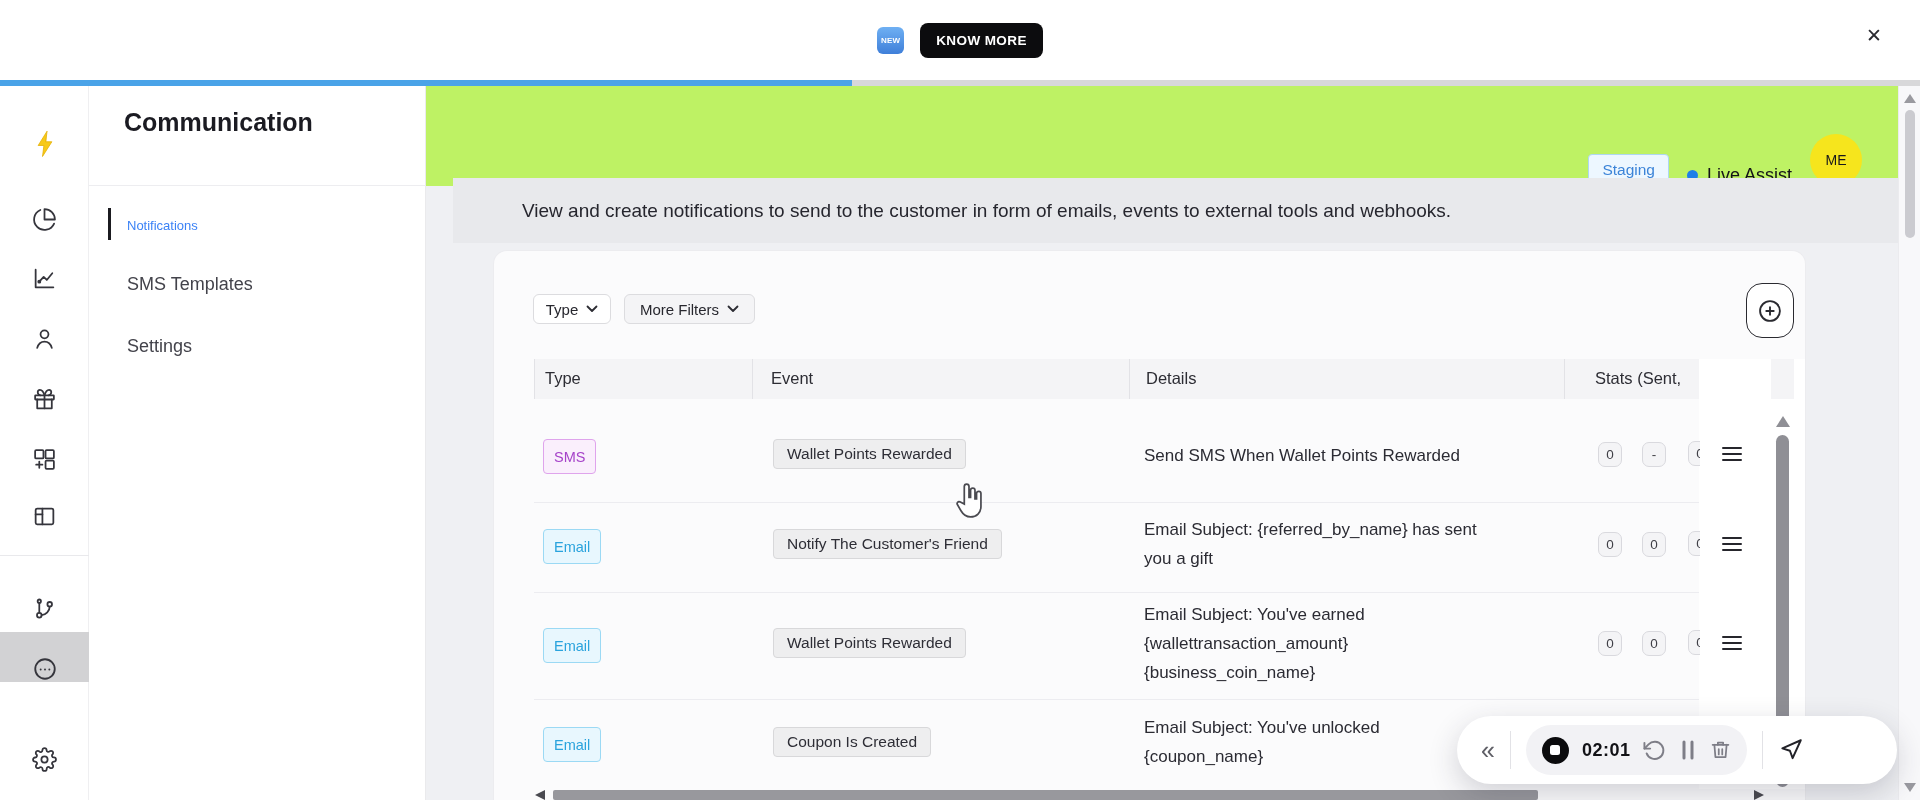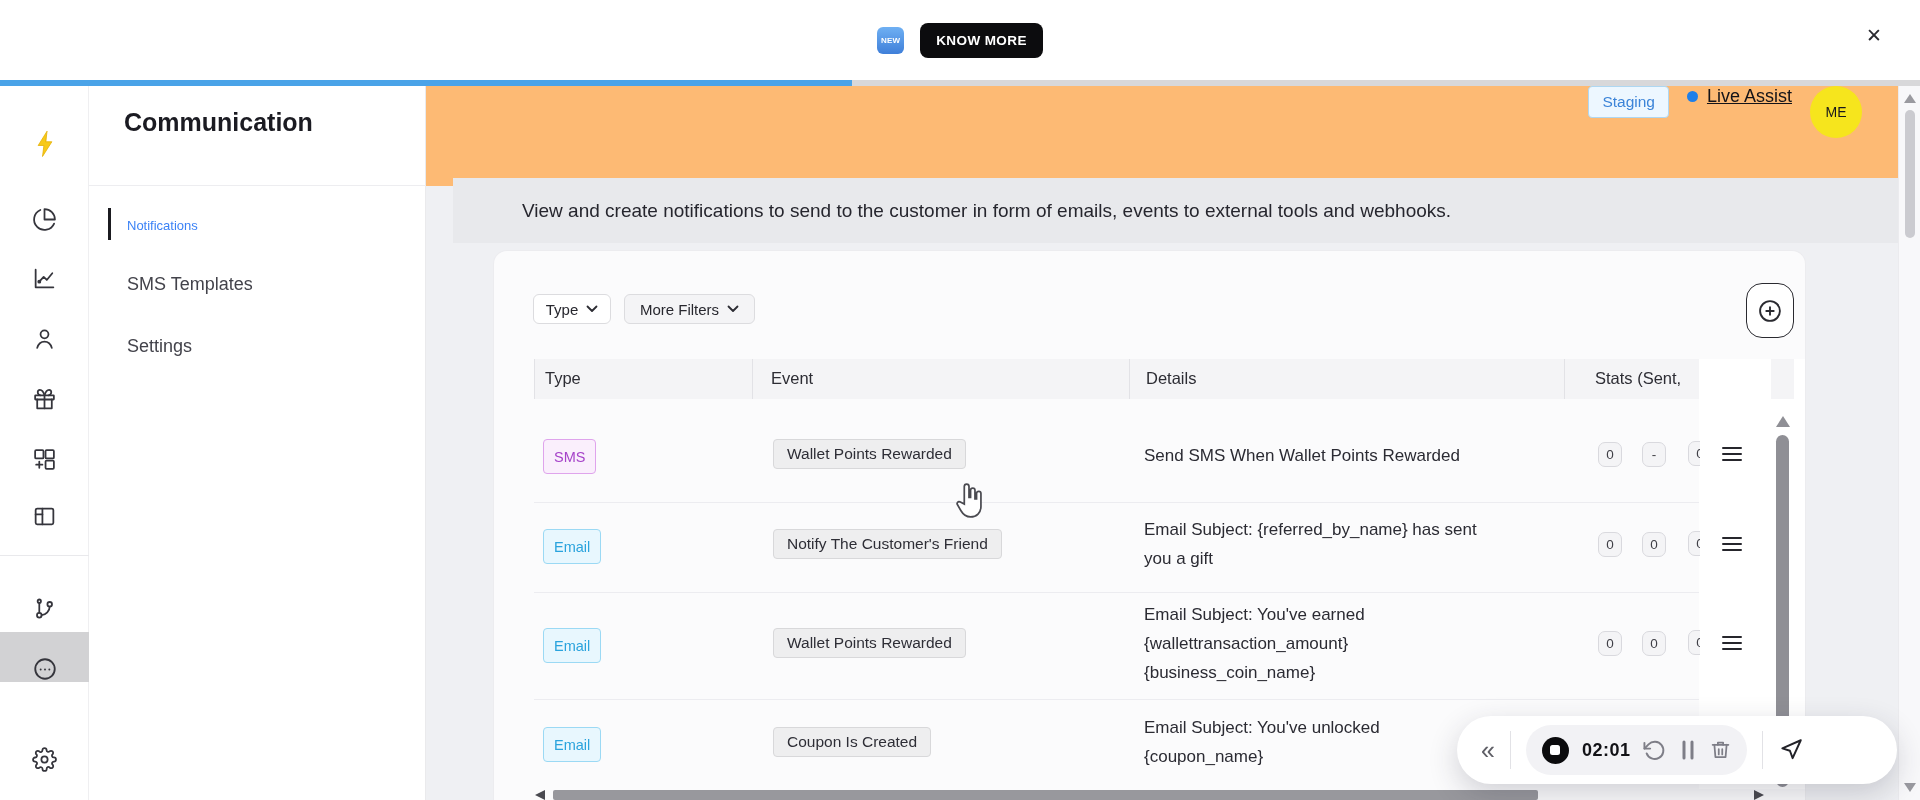--- a/index.html
+++ b/index.html
@@ -26,21 +26,21 @@
   .subnav { position:absolute; left:89px; top:86px; width:337px; height:714px; background:#fff; border-right:1px solid #eaeaec; }
   .subnav-title { position:absolute; left:35px; top:119px; font-size:25px; font-weight:700; color:#1b1b22; }
   .subnav-title { top:22px;text-align:right; }
   .subnav-divider { position:absolute; left:0; top:99px; width:337px; height:1px; background:#ededf0; }
   .subnav-item { position:absolute; left:38px; height:30px; line-height:30px; font-size:18px; color:#43434b; cursor:pointer; }
   .subnav-item.active { font-weight:400; color:#3b82f6; font-size:13px; }
   .active-bar { position:absolute; left:19px; top:122px; width:3px; height:32px; background:#1b1b20; }
 
   
   .main { position:absolute; left:426px; top:86px; width:1472px; height:714px; background:#eff0f3; }
-  .main-header { position:absolute; left:0; top:0; width:1472px; height:100px; background:#fdba74; display:flex; align-items:flex-start; justify-content:flex-end; gap:18px; padding-right:36px; }
+  .main-header { position:absolute; left:0; top:0; width:1472px; height:100px; background:#bef264; display:flex; align-items:flex-end; justify-content:flex-end; gap:18px; padding-right:36px; }
   .env-badge { border:1px solid #aed7f2; background:#edf7ff; color:#3c84d8; border-radius:4px; padding:6px 13px; font-size:15.5px; cursor:pointer; }
   .live-assist { display:flex; align-items:center; gap:9px; cursor:pointer; }
   .live-dot { width:11px; height:11px; border-radius:50%; background:#1f7fe8; }
   .live-label { font-size:18px; color:#131318; text-decoration:underline; font-weight:500; }
   .avatar { width:52px; height:52px; border-radius:50%; background:#f6e51d; color:#17171c; font-weight:400; font-size:14px; display:flex; align-items:center; justify-content:center; cursor:pointer; }
   .desc-band { position:absolute; left:0; top:92px; width:1472px; height:65px; background:#e8e9ec; display:flex; align-items:center; padding-left:69px;margin-left:27px; }
   .desc-text { font-size:19px; color:#26262e; }
 
   
   .card { position:absolute; left:67px; top:164px; width:1313px; height:550px; background:#fbfbfc; border:1px solid #ececef; border-bottom:none; border-radius:14px 14px 0 0; overflow:hidden; }

